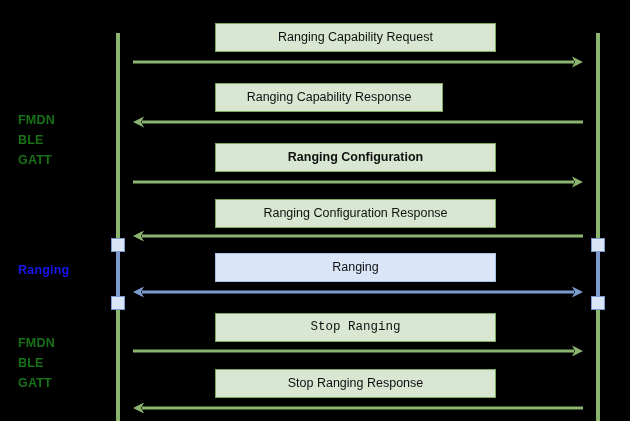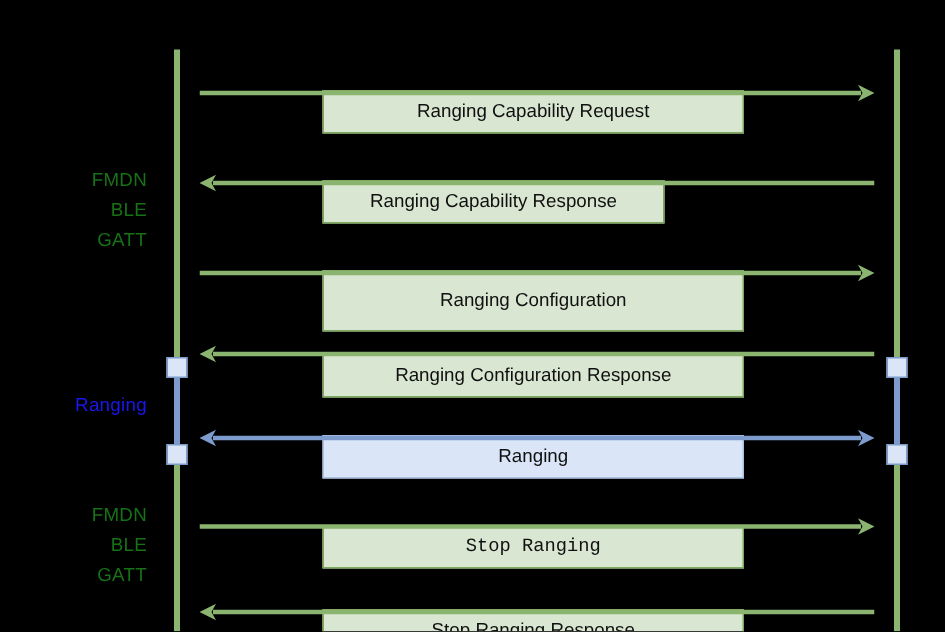--- a/index.html
+++ b/index.html
@@ -19,41 +19,40 @@
   
   .lifeline {
     position: absolute;
     width: 4px;
     background: #8ab46f;
   }
 
   
   .phase-label {
     position: absolute;
-    text-align: right;
+    text-align: left;
     font-size: 12.5px;
-    font-weight: normal;
+    font-weight: bold;
     line-height: 20px;
     letter-spacing: 0.2px;
     white-space: pre-line;
   }
   .phase-label.gatt { color: #177117; }
   .phase-label.ranging { color: #1a16ee; }
 
   
   .msgbox {
     position: absolute;
     box-sizing: border-box;
     display: flex;
     align-items: center;
     justify-content: center;
     font-size: 12.5px;
     line-height: 1;
     color: #101010;
-    margin-top: 37px;
   }
   .msgbox.green {
     background: #d9e7d2;
     border: 1px solid #7ca95c;
   }
   .msgbox.blue {
     background: #dae6f7;
     border: 1px solid #a9c2e3;
   }
 
@@ -109,21 +108,21 @@
       </div>
       <div class="msgbox green" style="left: 215px; top: 83px; width: 228px; height: 29px;">
         <span>Ranging Capability Response</span>
       </div>
       <div class="arrow-wrap" style="left: 133px; top: 114px;">
         <svg width="450" height="16" viewBox="0 0 450 16">
           <rect x="9" y="6.5" width="441" height="3" fill="#8ab46f"></rect>
           <path d="M 0 8 L 11 2.5 L 8 8 L 11 13.5 Z" fill="#8ab46f"></path>
         </svg>
       </div>
-      <div class="msgbox green" style="left: 215px; top: 143px; width: 281px; height: 41px;">
+      <div class="msgbox green" style="left: 215px; top: 143px; width: 281px; height: 29px; font-weight: bold;">
         <span>Ranging Configuration</span>
       </div>
       <div class="arrow-wrap" style="left: 133px; top: 174px;">
         <svg width="450" height="16" viewBox="0 0 450 16">
           <rect x="0" y="6.5" width="441" height="3" fill="#8ab46f"></rect>
           <path d="M 450 8 L 439 2.5 L 442 8 L 439 13.5 Z" fill="#8ab46f"></path>
         </svg>
       </div>
       <div class="msgbox green" style="left: 215px; top: 199px; width: 281px; height: 29px;">
         <span>Ranging Configuration Response</span>

